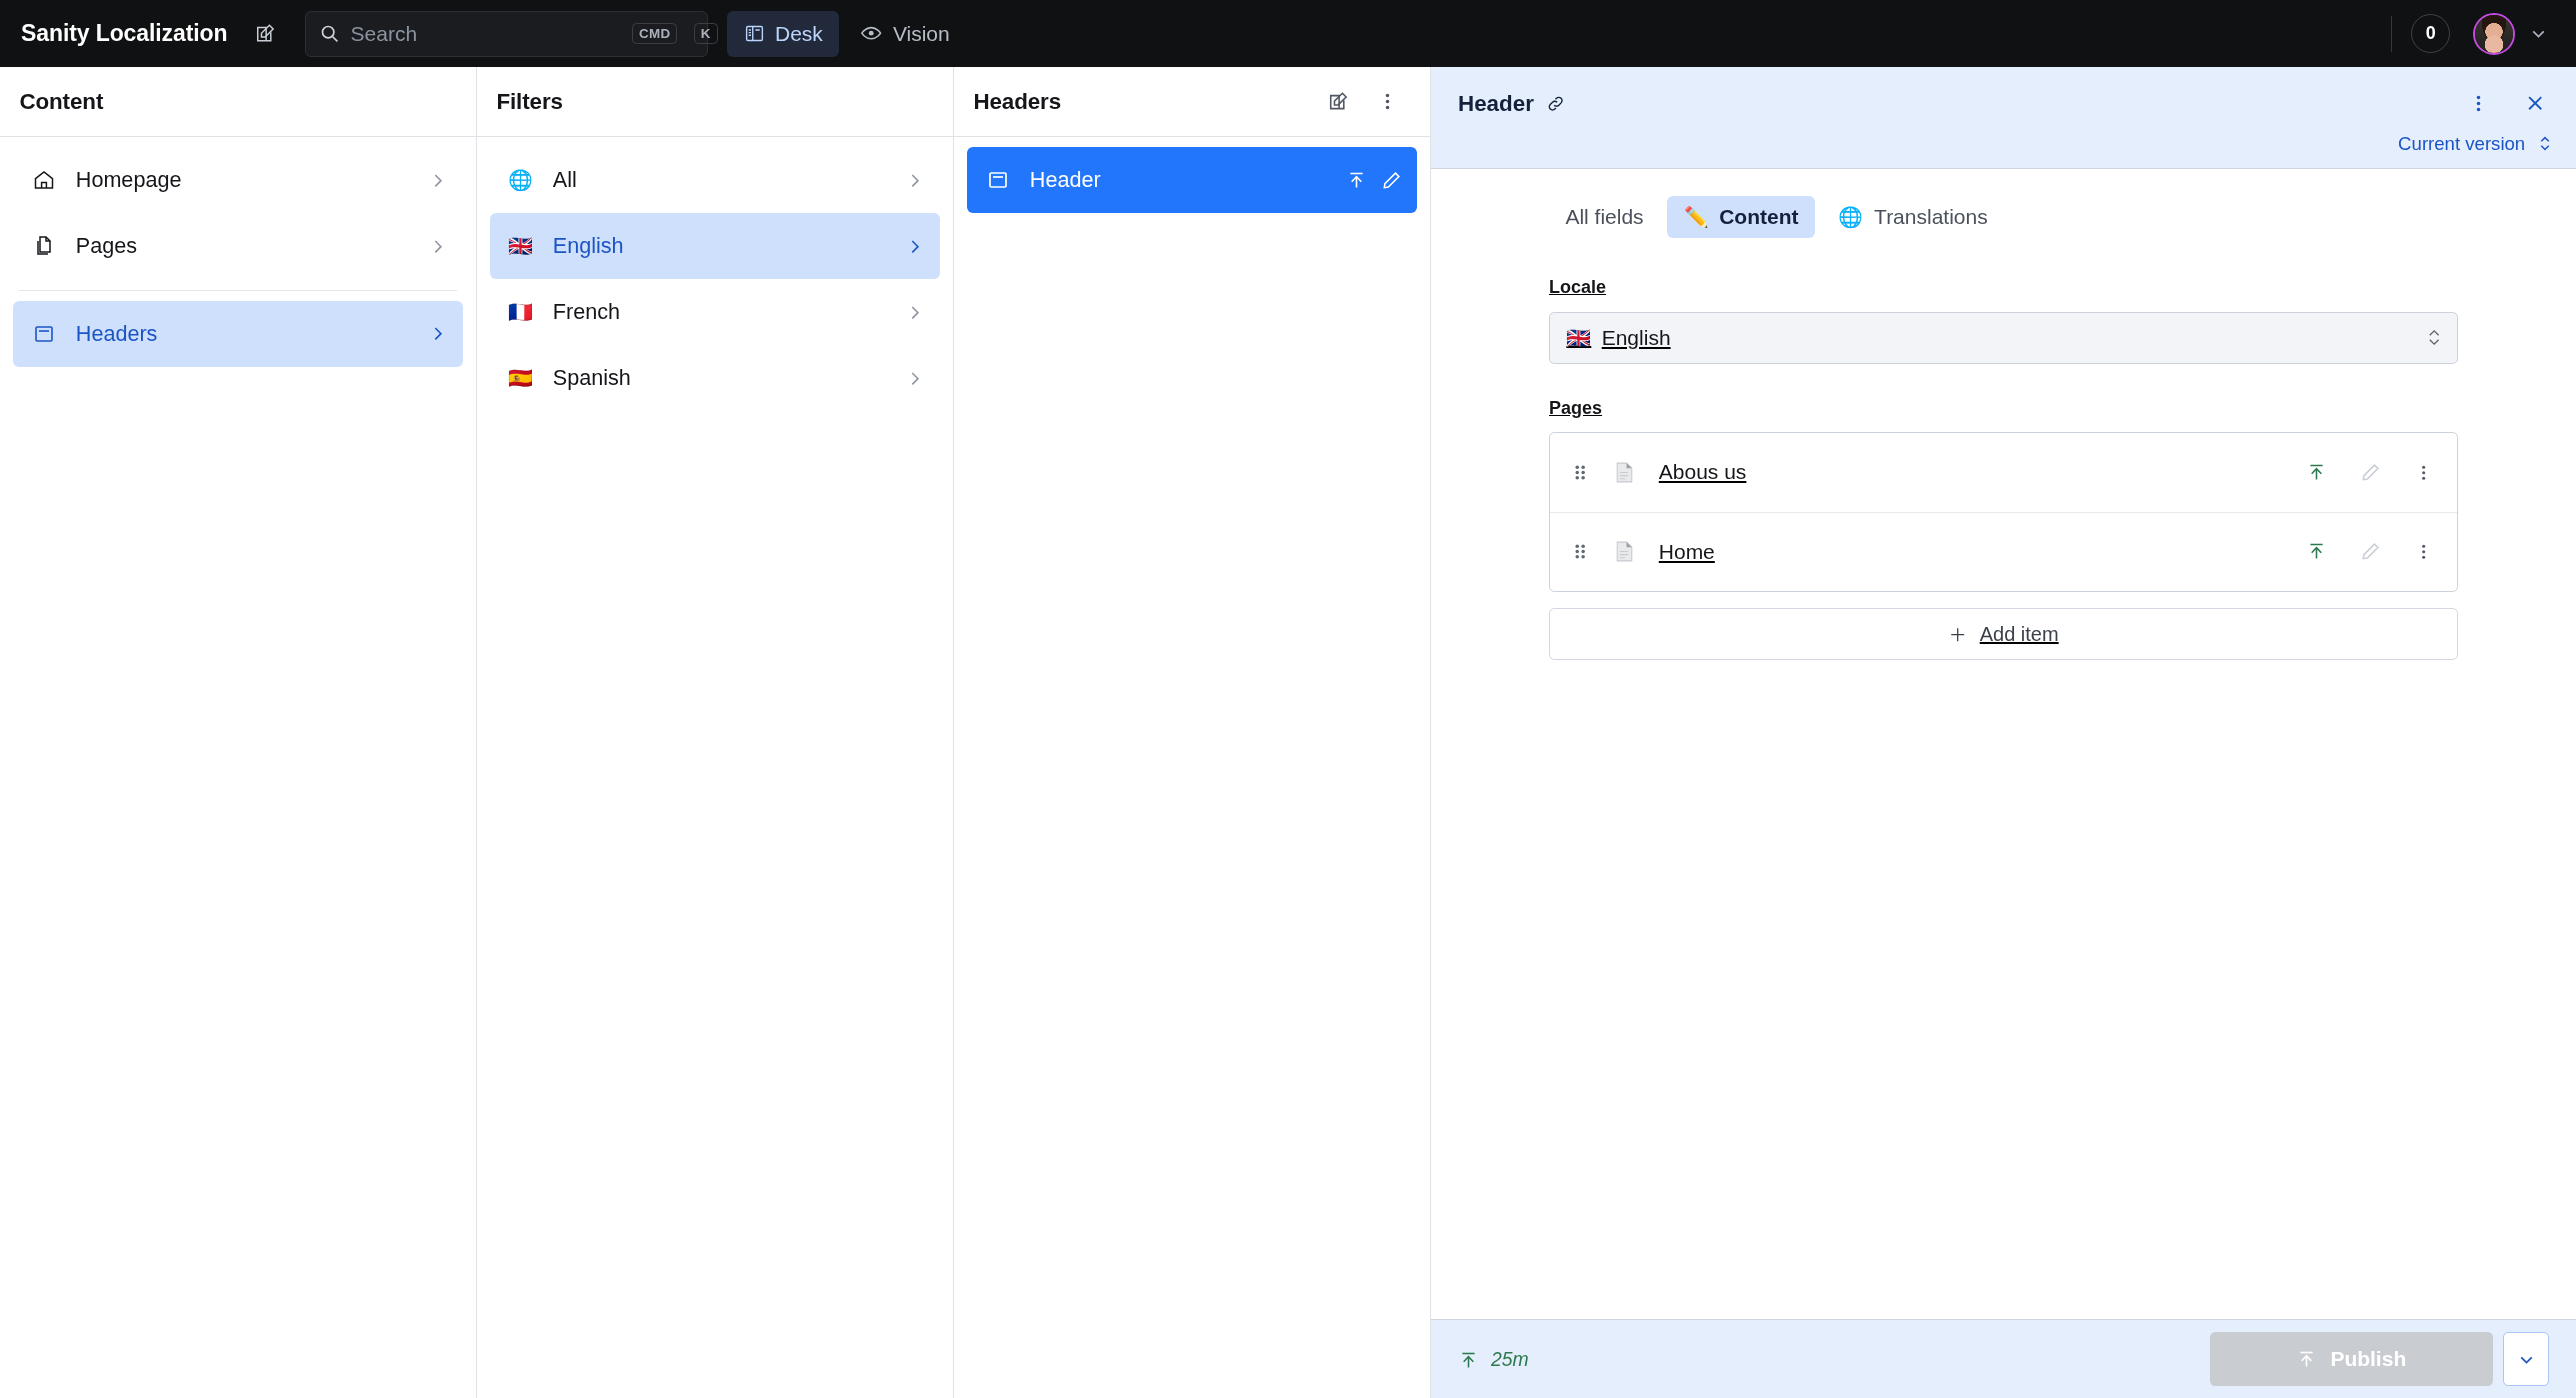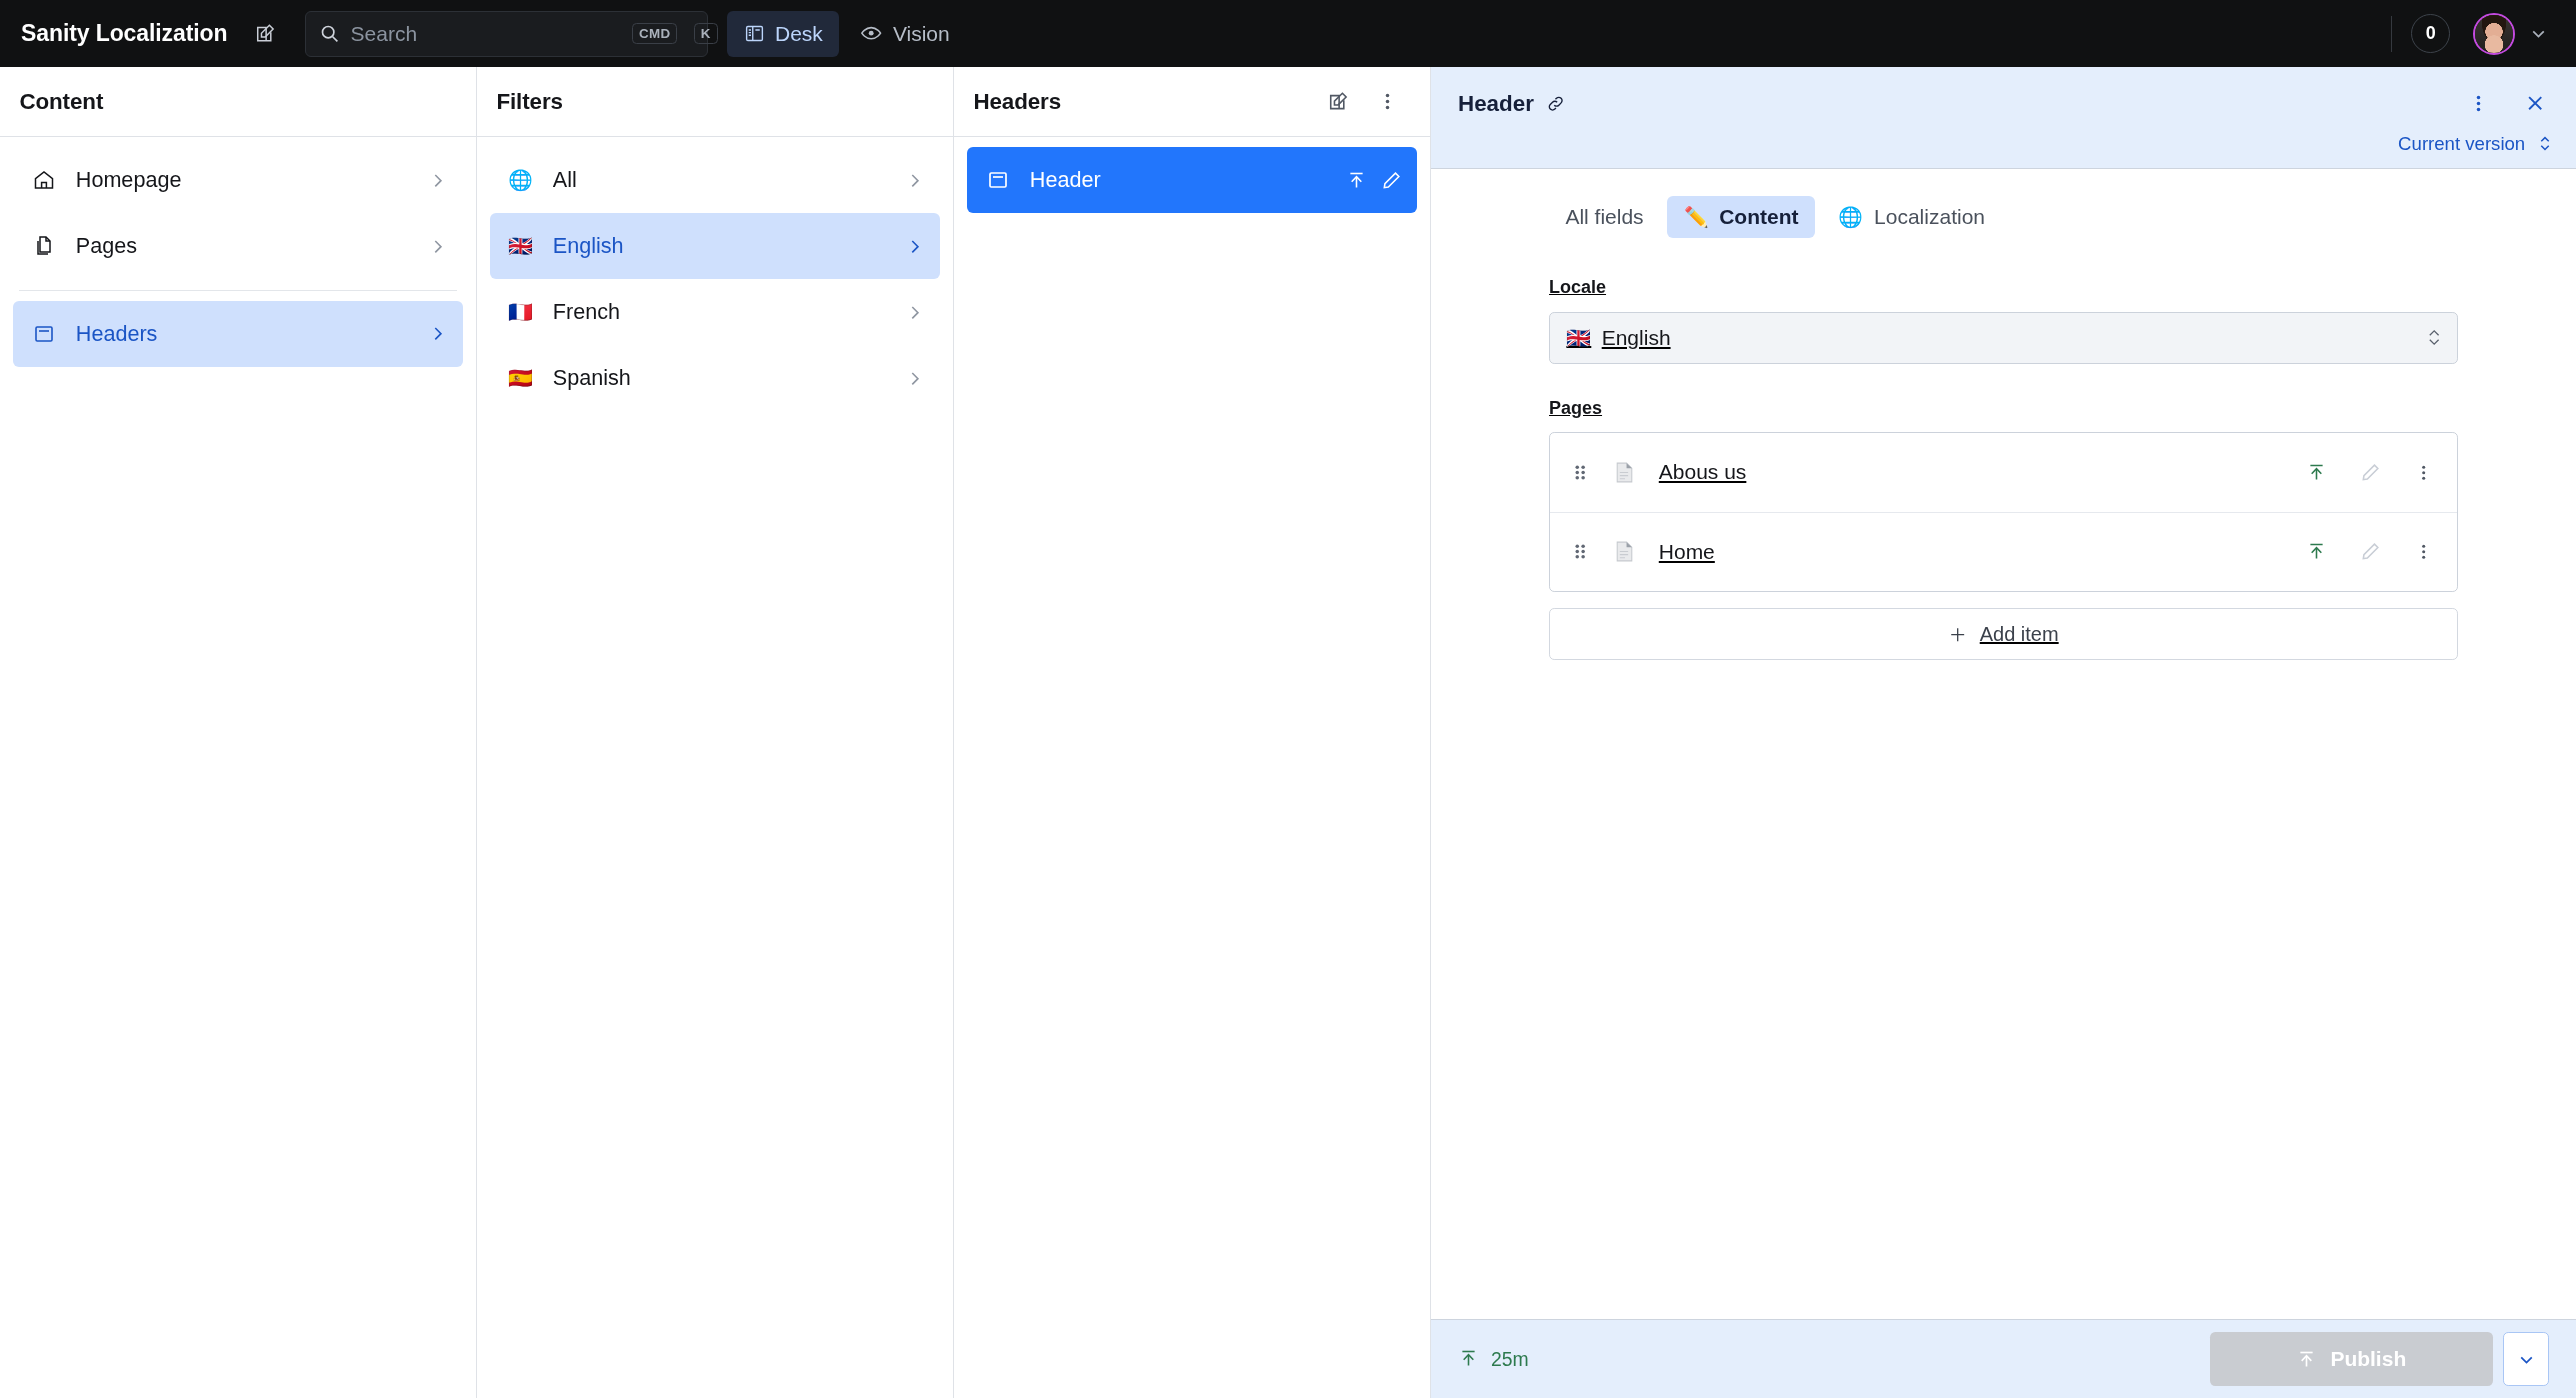--- a/index.html
+++ b/index.html
@@ -238,21 +238,21 @@
   }
 
   .doc-foot {
     flex: 0 0 79px;
     background: #e4eefc;
     border-top: 0.7px solid #cdd4de;
     display: flex; align-items: center;
     padding: 0 27px 0 27px;
     gap: 13.4px;
   }
-  .foot-status { display: flex; align-items: flex-start; gap: 12px; color: #2d7a4e; font-size: 19.4px; }
+  .foot-status { display: flex; align-items: flex-end; gap: 12px; color: #2d7a4e; font-size: 19.4px; font-style: italic; }
   .foot-right { margin-left: auto; display: flex; align-items: center; gap: 10.4px; padding-left: 48px; }
   .publish-btn {
     width: 283px; height: 54px;
     background: #c9ccd1;
     border-radius: 5.2px;
     display: flex; align-items: center; justify-content: center;
     gap: 13.4px;
     color: #ffffff; font-size: 21px; font-weight: 600;
     cursor: not-allowed;
   }
@@ -529,21 +529,21 @@
         <div class="tabs">
           <div class="tab">
             <span>All fields</span>
           </div>
           <div class="tab active">
             <span class="flag">✏️</span>
             <span>Content</span>
           </div>
           <div class="tab">
             <span class="flag">🌐</span>
-            <span>Localization</span>
+            <span>Translations</span>
           </div>
         </div>
 
         <div class="field">
           <div class="field-label">Locale</div>
           <div class="select-box">
             <span class="flag">🇬🇧</span>
             <span>English</span>
             <span class="spin">
               <svg width="16.4" height="25" viewBox="0 0 22 34" fill="none" stroke="currentColor" stroke-width="1.8">

